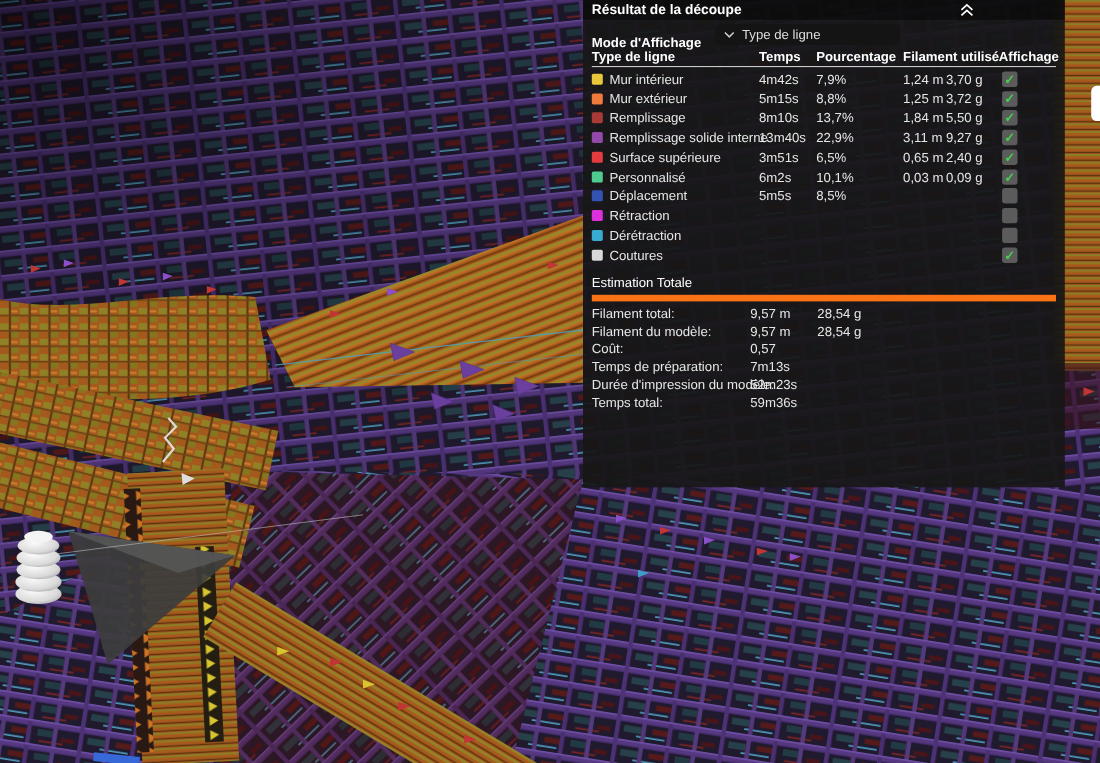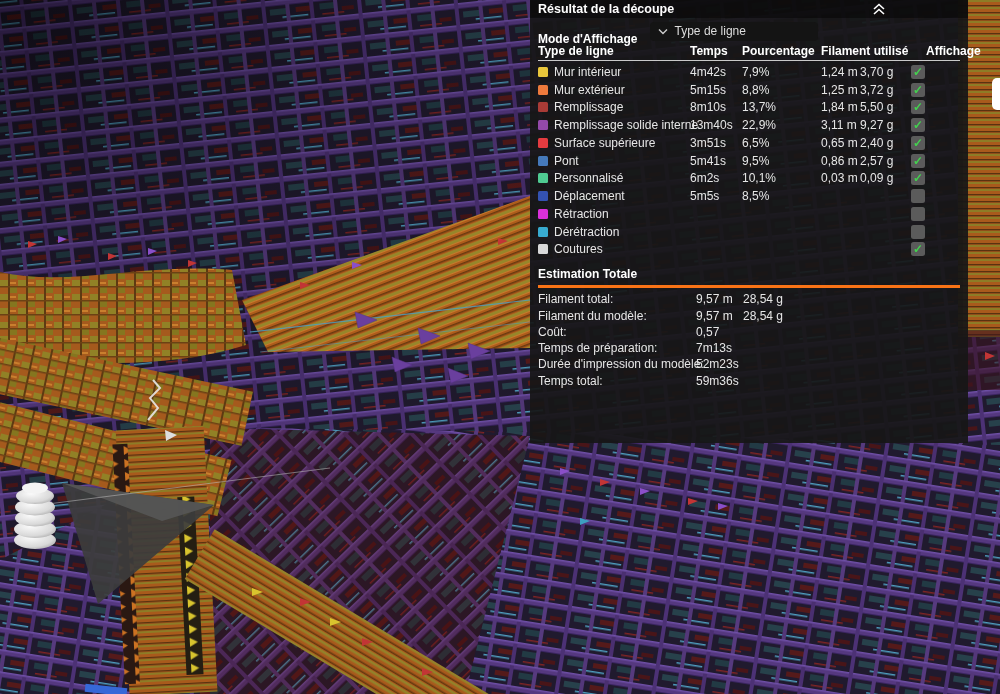--- a/index.html
+++ b/index.html
@@ -15,35 +15,35 @@
   .title-row .t{font-weight:bold;font-size:12.5px;color:#fff;}
   .collapse-btn{position:absolute;left:341px;top:2px;width:16px;height:14px;cursor:pointer;}
   .vm-row{display:flex;align-items:center;height:26px;padding:0 8px;}
   .vm-label{font-weight:bold;color:#fff;margin-top:15px;}
   .vm-select{margin-left:12px;width:152px;height:19px;background:#141414;border-radius:4px;
              display:flex;align-items:center;padding:0 8px;color:#ddd;cursor:pointer;}
   .vm-select .chev{margin-right:7px;display:inline-flex;}
   .thead{position:relative;height:16px;margin:0 8px;border-bottom:1px solid #c9c9c9;
          font-weight:bold;color:#fff;}
   .thead span{position:absolute;top:0;white-space:nowrap;}
-  .h-type{left:0;} .h-time{left:152px;} .h-pct{left:204px;} .h-fil{left:283px;} .h-disp{left:388px;}
+  .h-type{left:0;} .h-time{left:152px;} .h-pct{left:204px;} .h-fil{left:283px;} .h-disp{left:370px;}
   .tbody{margin-top:2px;}
   .row{display:grid;grid-template-columns:16px 136px 52px 79px 39px 51px auto;
        height:17.75px;align-items:center;padding-left:8px;}
   .swatch{width:10px;height:10px;border-radius:1.5px;}
   .cell{white-space:nowrap;overflow:visible;}
   .cb{width:14px;height:14px;background:#5b5b5b;border-radius:2.5px;cursor:pointer;
       display:flex;align-items:center;justify-content:center;}
   .cb.checked::after{content:"✓";color:#43d14f;font-weight:bold;font-size:12px;line-height:14px;}
   .totals{margin:9px 8px 0 8px;}
-  .totals-title{font-weight:bold;color:#fff;height:16px;border-bottom:3px solid #f97316;
+  .totals-title{font-weight:normal;color:#fff;height:16px;border-bottom:6px solid #f97316;
                 padding-bottom:2px;margin-bottom:3px;}
   .trow{position:relative;height:16.3px;}
   .trow span{position:absolute;top:1px;white-space:nowrap;}
-  .t-label{left:0;} .t-v1{left:158px;} .t-v2{left:205px;}
+  .t-label{left:0;} .t-v1{left:144px;} .t-v2{left:205px;}
 
   .white-tab{position:absolute;left:992px;top:78px;width:10px;height:32px;background:#fff;
              border-radius:5px 0 0 5px;cursor:pointer;}
 </style>
 </head>
 <body>
 
 <div class="stage">
 
   <svg class="viewport" viewBox="0 0 1000 694" preserveAspectRatio="none">
@@ -285,29 +285,20 @@
         <span class="swatch" style="background: rgb(228, 59, 64);"></span>
         <span class="cell c-label">Surface supérieure</span>
         <span class="cell c-time">3m51s</span>
         <span class="cell c-pct">6,5%</span>
         <span class="cell c-m">0,65 m</span>
         <span class="cell c-g">2,40 g</span>
         <span class="cb checked"></span>
       </div>
 
 
-      <div class="row">
-        <span class="swatch" style="background: rgb(69, 121, 186);"></span>
-        <span class="cell c-label">Pont</span>
-        <span class="cell c-time">5m41s</span>
-        <span class="cell c-pct">9,5%</span>
-        <span class="cell c-m">0,86 m</span>
-        <span class="cell c-g">2,57 g</span>
-        <span class="cb checked"></span>
-      </div>
 
 
       <div class="row">
         <span class="swatch" style="background: rgb(79, 203, 146);"></span>
         <span class="cell c-label">Personnalisé</span>
         <span class="cell c-time">6m2s</span>
         <span class="cell c-pct">10,1%</span>
         <span class="cell c-m">0,03 m</span>
         <span class="cell c-g">0,09 g</span>
         <span class="cb checked"></span>

